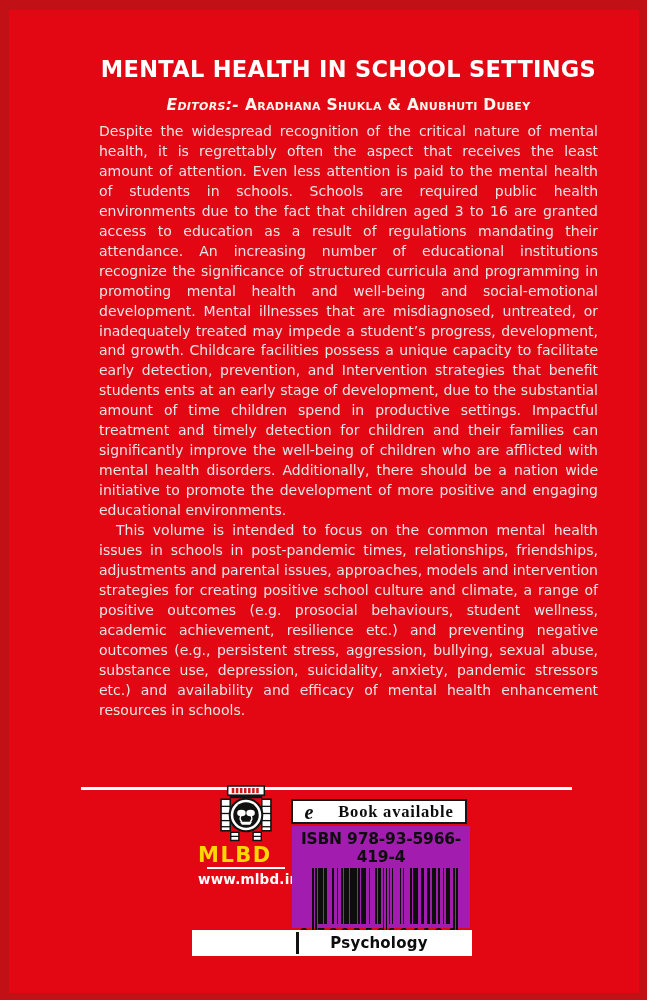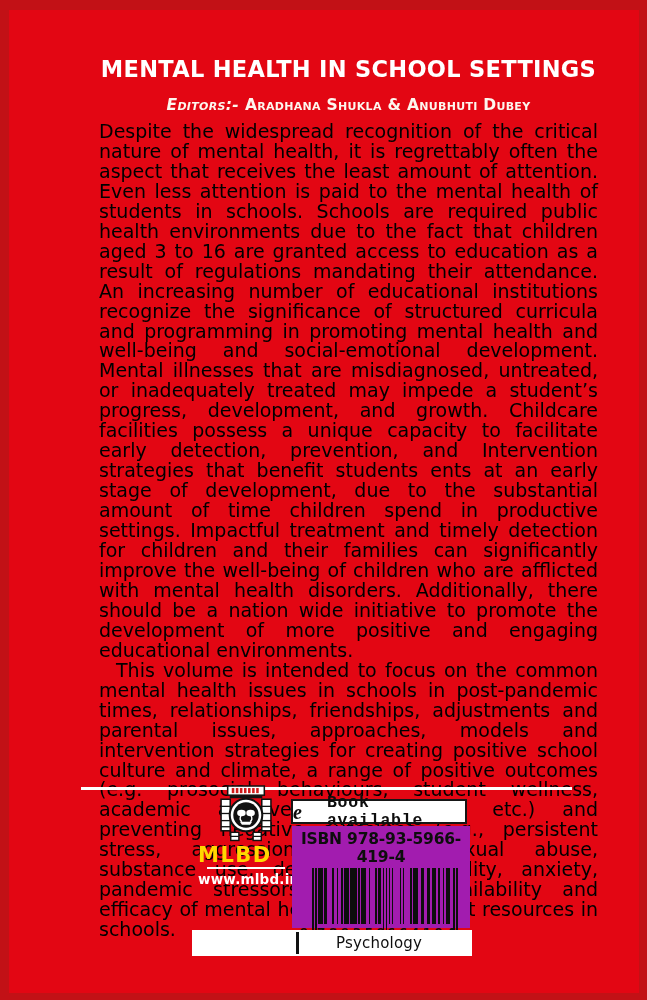--- a/index.html
+++ b/index.html
@@ -23,22 +23,22 @@
     text-align:center;letter-spacing:0.3px;
   }
   .editors{
     margin-top:13px;text-align:center;
     color:#fdf6ee;font-size:15.5px;font-weight:bold;
     font-variant:small-caps;letter-spacing:0.3px;
   }
   .editors .ed-label{font-style:italic;margin-right:6px;}
   .para{
     margin:8px 0 0 0;
-    color:#000000;
-    font-size:19px;line-height:19.95px;
+    color:#e5e5e5;
+    font-size:14px;line-height:19.95px;
     text-align:justify;
   }
   .para.second{margin:0;text-indent:17px;}
   .sep-line{
     position:absolute;left:72px;top:777px;width:491px;height:2.5px;
     background:#ffffff;border:none;margin:0;padding:0;
   }
   
   .publisher-block{
     position:absolute;left:189px;top:775px;width:96px;
@@ -56,21 +56,21 @@
     background:#ffffff;border:2px solid #161616;box-sizing:border-box;
     display:flex;align-items:center;justify-content:center;
     color:#0d0d0d;
   }
   .ebook-box .e-glyph{
     font-family:"Liberation Serif",serif;
     font-style:italic;font-weight:bold;font-size:20px;line-height:18px;
     margin-right:7px;
   }
   .ebook-box .ebook-text{
-    font-family:Liberation Mono, monospace;
+    font-family:Liberation Serif, serif;
     font-weight:700;font-size:16.5px;letter-spacing:0.8px;line-height:18px;margin-left:18px;
   }
   .isbn-box{
     position:absolute;left:283px;top:816px;width:178px;height:102px;
     background:#a21caf;color:#0d0d0d;
   }
   .isbn-text{
     margin-top:4px;text-align:center;
     font-size:15.5px;font-weight:bold;letter-spacing:-0.2px;
   }
@@ -89,21 +89,21 @@
   .category-strip{
     position:absolute;left:183px;top:920px;width:280px;height:26px;
     background:#ffffff;
   }
   .strip-divider{
     position:absolute;left:104px;top:2px;width:3px;height:22px;background:#111111;
   }
   .category-label{
     position:absolute;left:110px;right:16px;top:0;height:26px;
     display:flex;align-items:center;justify-content:center;
-    color:#0d0d0d;font-size:15px;font-weight:normal;letter-spacing:0.2px;
+    color:#0d0d0d;font-size:15px;font-weight:bold;letter-spacing:0.2px;
   }
 </style>
 </head>
 <body>
 
 <div class="cover">
   <div class="content">
     <h1 class="book-title">MENTAL HEALTH IN SCHOOL SETTINGS</h1>
     <div class="editors">
       <span class="ed-label">Editors:-</span><span>Aradhana Shukla &amp; Anubhuti Dubey</span>

